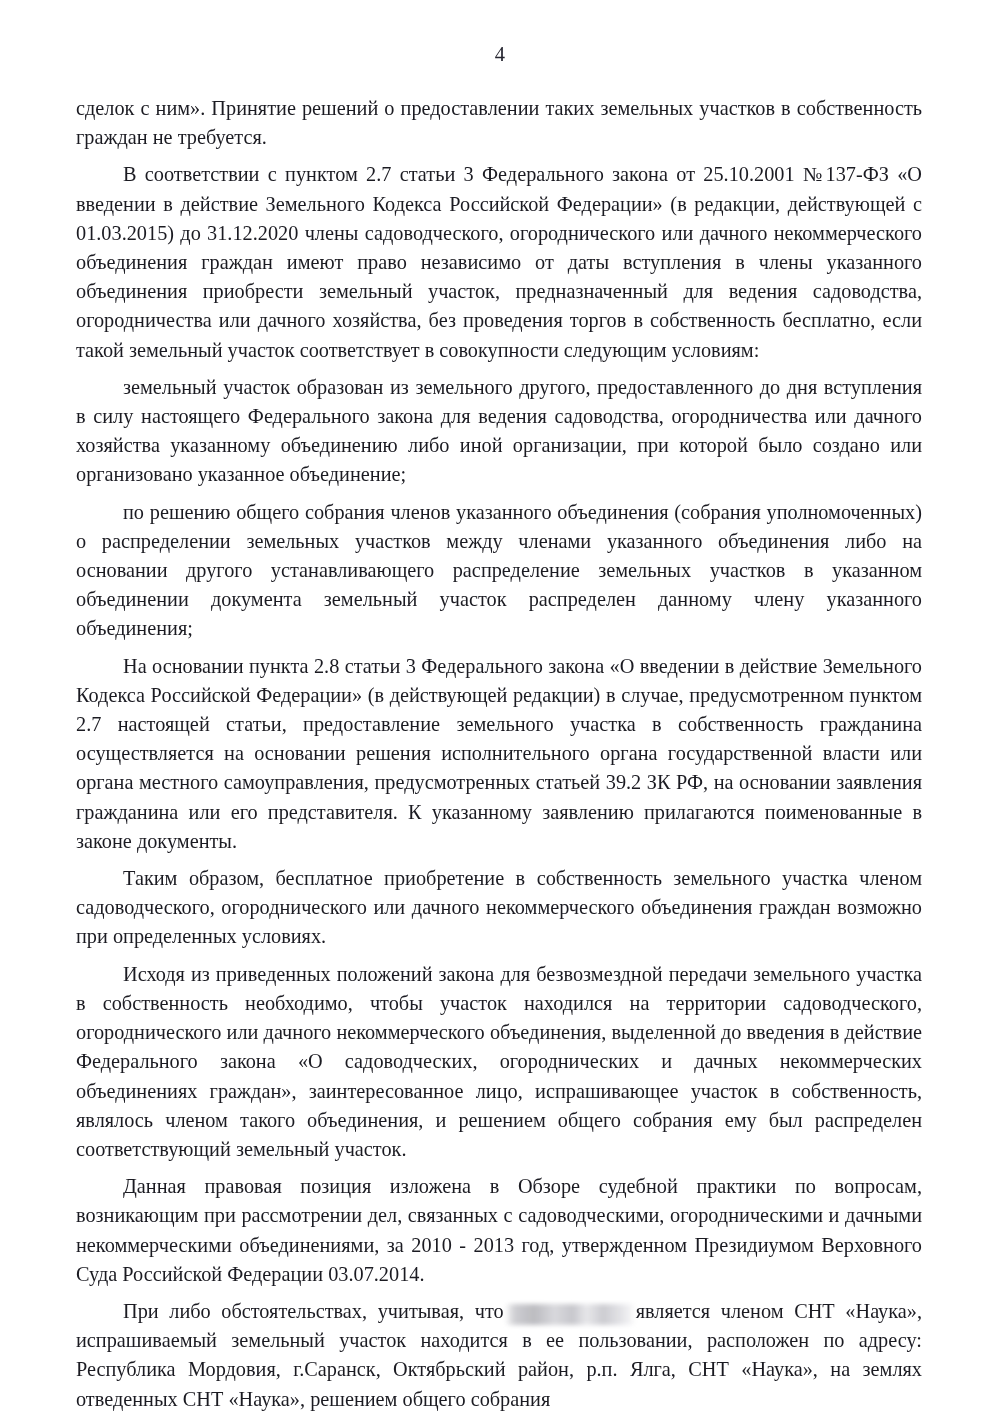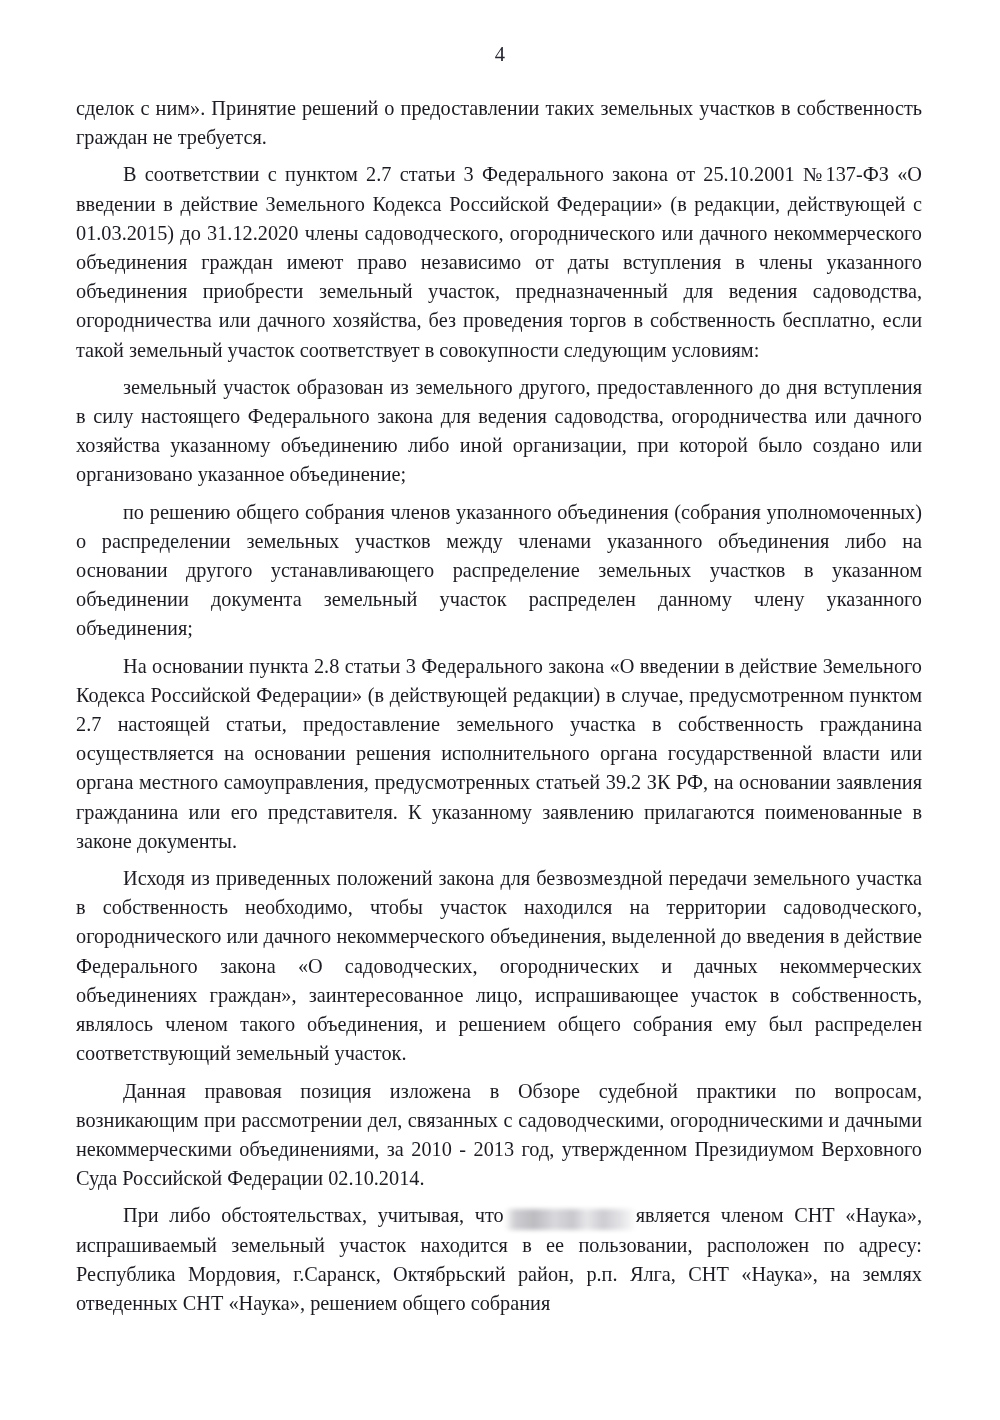--- a/index.html
+++ b/index.html
@@ -85,22 +85,23 @@
 
     <p>В соответствии с пунктом 2.7 статьи 3 Федерального закона от 25.10.2001 №137-ФЗ «О введении в действие Земельного Кодекса Российской Федерации» (в редакции, действующей с 01.03.2015) до 31.12.2020 члены садоводческого, огороднического или дачного некоммерческого объединения граждан имеют право независимо от даты вступления в члены указанного объединения приобрести земельный участок, предназначенный для ведения садоводства, огородничества или дачного хозяйства, без проведения торгов в собственность бесплатно, если такой земельный участок соответствует в совокупности следующим условиям:</p>
 
     <p>земельный участок образован из земельного другого, предоставленного до дня вступления в силу настоящего Федерального закона для ведения садоводства, огородничества или дачного хозяйства указанному объединению либо иной организации, при которой было создано или организовано указанное объединение;</p>
 
     <p>по решению общего собрания членов указанного объединения (собрания уполномоченных) о распределении земельных участков между членами указанного объединения либо на основании другого устанавливающего распределение земельных участков в указанном объединении документа земельный участок распределен данному члену указанного объединения;</p>
 
 
     <p>На основании пункта 2.8 статьи 3 Федерального закона «О введении в действие Земельного Кодекса Российской Федерации» (в действующей редакции) в случае, предусмотренном пунктом 2.7 настоящей статьи, предоставление земельного участка в собственность гражданина осуществляется на основании решения исполнительного органа государственной власти или органа местного самоуправления, предусмотренных статьей 39.2 ЗК РФ, на основании заявления гражданина или его представителя. К указанному заявлению прилагаются поименованные в законе документы.</p>
 
+    <p>Таким образом, бесплатное приобретение в собственность земельного участка членом садоводческого, огороднического или дачного некоммерческого объединения граждан возможно при определенных условиях.</p>
 
     <p>Исходя из приведенных положений закона для безвозмездной передачи земельного участка в собственность необходимо, чтобы участок находился на территории садоводческого, огороднического или дачного некоммерческого объединения, выделенной до введения в действие Федерального закона «О садоводческих, огороднических и дачных некоммерческих объединениях граждан», заинтересованное лицо, испрашивающее участок в собственность, являлось членом такого объединения, и решением общего собрания ему был распределен соответствующий земельный участок.</p>
 
 
-    <p>Данная правовая позиция изложена в Обзоре судебной практики по вопросам, возникающим при рассмотрении дел, связанных с садоводческими, огородническими и дачными некоммерческими объединениями, за 2010 - 2013 год, утвержденном Президиумом Верховного Суда Российской Федерации 02.10.2014.</p>
+    <p>Данная правовая позиция изложена в Обзоре судебной практики по вопросам, возникающим при рассмотрении дел, связанных с садоводческими, огородническими и дачными некоммерческими объединениями, за 2010 - 2013 год, утвержденном Президиумом Верховного Суда Российской Федерации 03.07.2014.</p>
 
     <p><span>При либо обстоятельствах, учитывая, что</span><span class="redaction r1"></span><span>является  членом СНТ «Наука», испрашиваемый земельный участок находится в ее  пользовании, расположен по адресу: Республика Мордовия, г.Саранск, Октябрьский район, р.п. Ялга, СНТ «Наука», на землях отведенных СНТ «Наука», решением общего собрания</span></p>
 
   </div>
 </div>
 
 </body></html>

